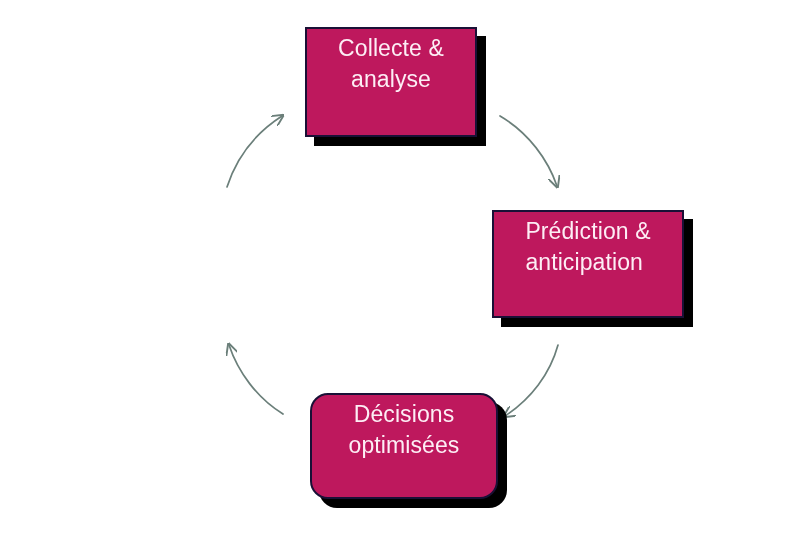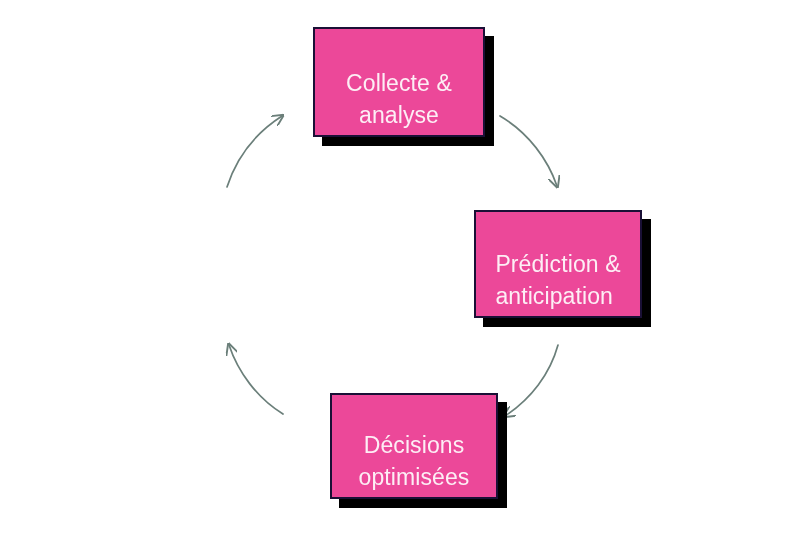--- a/index.html
+++ b/index.html
@@ -23,58 +23,58 @@
     position: absolute;
     left: 0;
     top: 0;
     width: 800px;
     height: 533px;
     pointer-events: none;
   }
   .node {
     position: absolute;
     box-sizing: border-box;
-    background: #ec4899;
+    background: #be185d;
     border: 2px solid #1a1036;
     box-shadow: 9px 9px 0 0 #000000;
     display: flex;
-    align-items: flex-end;
+    align-items: flex-start;
     justify-content: center;
     padding: 4px 10px;
-    margin-left: 8px;
   }
   .node-label {
     color: #fdeef5;
     font-size: 23px;
     line-height: 1.36;
     text-align: center;
     white-space: pre-line;
     letter-spacing: 0.1px;
   }
   
   #node-collecte {
     left: 305px;
     top: 27px;
     width: 172px;
     height: 110px;
   }
   #node-prediction {
-    left: 466px;
+    left: 492px;
     top: 210px;
-    width: 168px;
+    width: 192px;
     height: 108px;
   }
   #node-prediction .node-label {
     text-align: left;
   }
   #node-decisions {
-    left: 322px;
+    left: 310px;
     top: 393px;
-    width: 168px;
+    width: 188px;
     height: 106px;
+    border-radius: 18px;
   }
   #node-performance {
     left: 124px;
     top: 208px;
     width: 170px;
     height: 108px;
   }
 </style>
 </head>
 <body>

